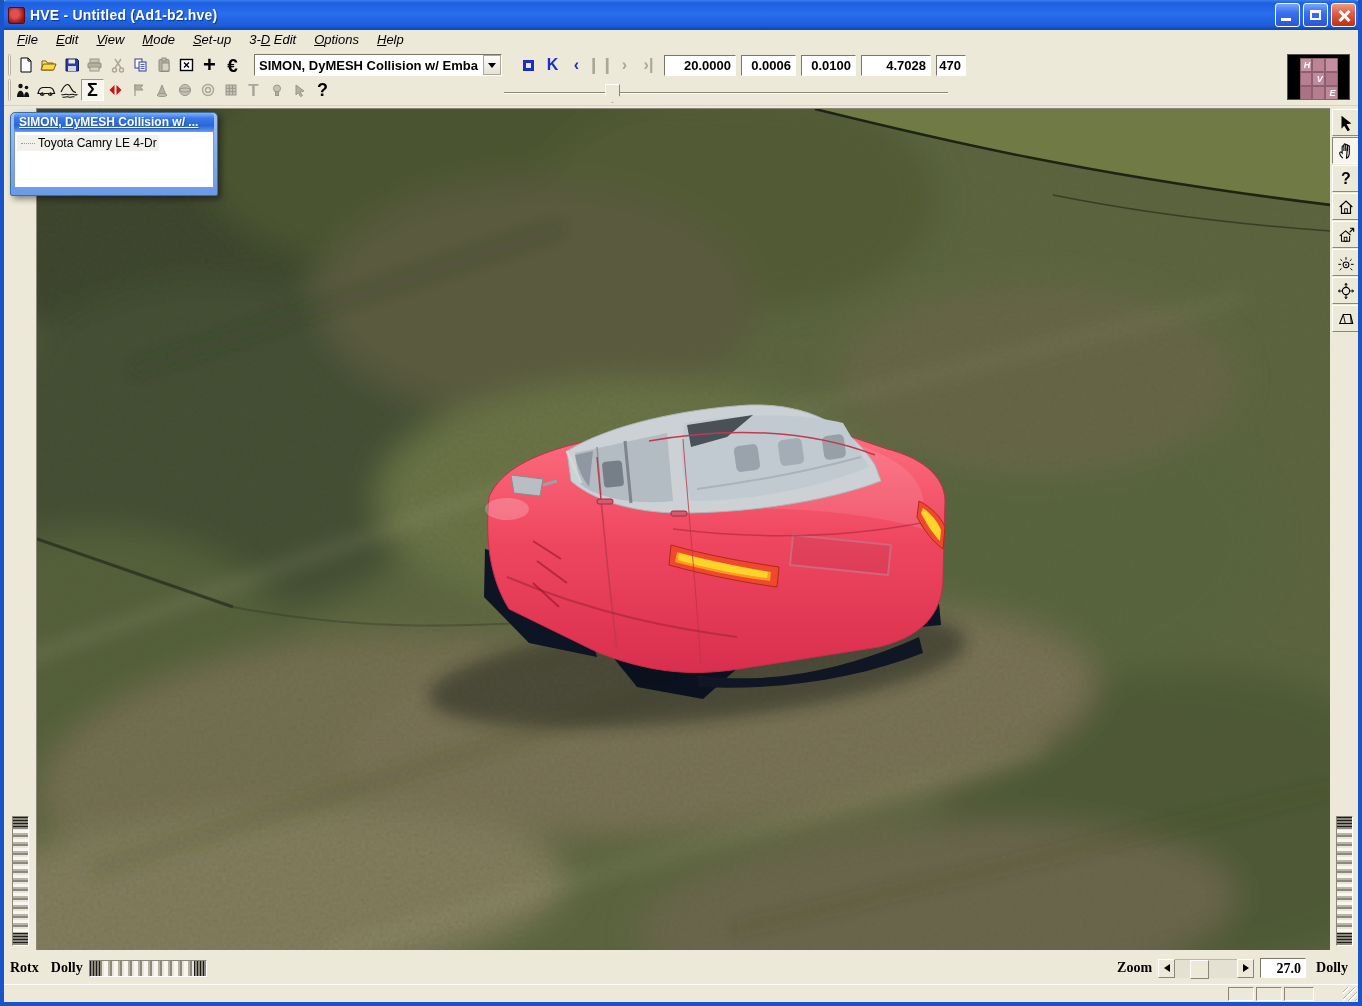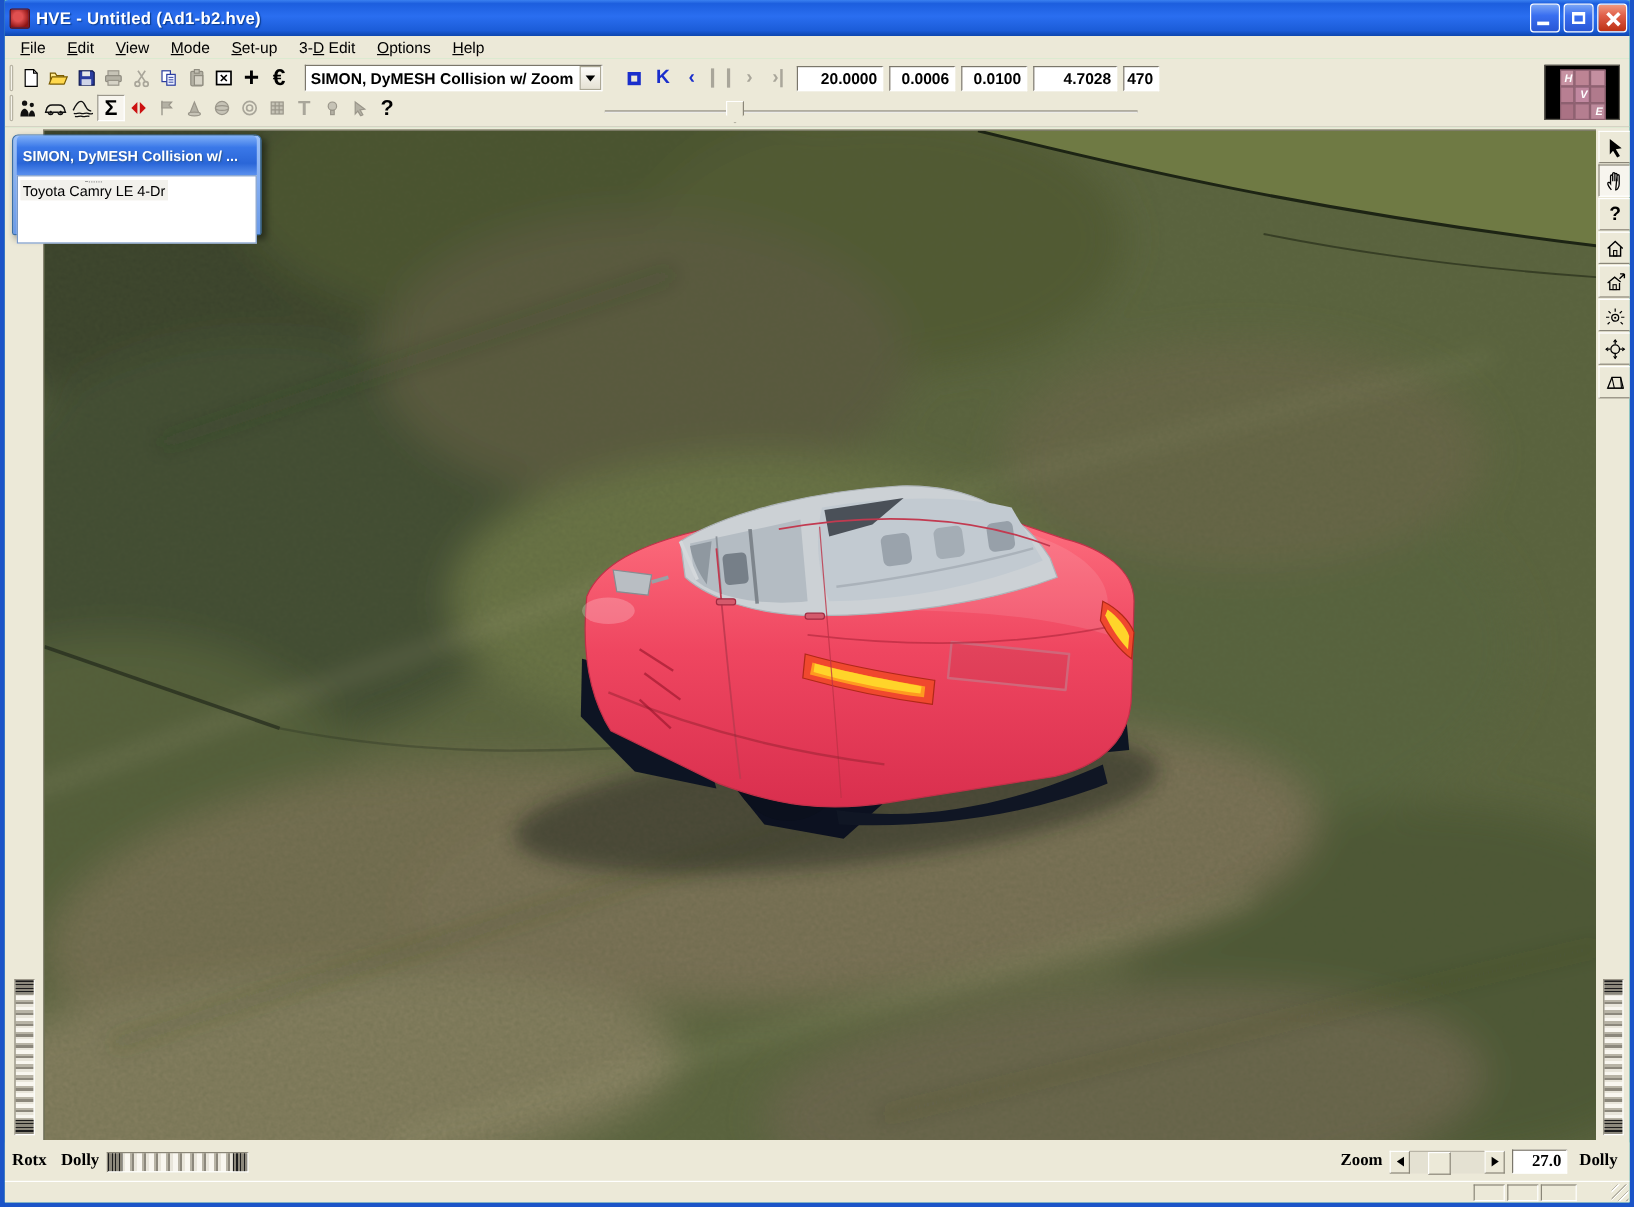--- a/index.html
+++ b/index.html
@@ -25,21 +25,21 @@
     display:flex; align-items:center; justify-content:center; position:relative;
     background:linear-gradient(180deg,#79a5f5 0%,#3a6ff0 40%,#2a58d8 95%); }
   .winbtn.close { background:linear-gradient(180deg,#f09a80 0%,#e0604a 40%,#c03418 95%); }
   .glyph-min { position:absolute; left:5px; bottom:5px; width:10px; height:3px; background:#fff; }
   .glyph-max { width:11px; height:10px; border:2px solid #fff; border-top-width:3px; }
   .glyph-x::before,.glyph-x::after { content:""; position:absolute; left:11px; top:5px; width:3px; height:14px; background:#fff; }
   .glyph-x::before { transform:rotate(45deg); } .glyph-x::after { transform:rotate(-45deg); }
   
   .menubar { position:absolute; left:0; top:30px; width:1354px; height:19px; background:#ece9d8;
     display:flex; align-items:center; font-size:13px; color:#000; padding-left:4px; }
-  .menu-item { padding:1px 9px; cursor:default; }
+  .menu-item { padding:1px 9px; cursor:default;font-style:italic; }
   
   .toolbar { position:absolute; left:0; top:49px; width:1354px; height:57px; background:#ece9d8;
     border-bottom:1px solid #d6d2c4; }
   .grip { position:absolute; left:4px; width:3px; background:#f6f4ec; border:1px solid #b8b4a4; border-radius:2px; }
   .row1 { position:absolute; left:10px; top:4px; height:24px; display:flex; align-items:center; }
   .row2 { position:absolute; left:8px; top:29px; height:24px; display:flex; align-items:center; }
   .tbtn { width:23px; height:22px; display:flex; align-items:center; justify-content:center; }
   .tbtn.pressed { border:1px solid; border-color:#9a968a #fff #fff #9a968a; background:#f7f5ee; }
   .glyph { font-weight:bold; font-size:17px; line-height:1; color:#000; }
   .glyph.grey { color:#a9a69a; }
@@ -103,25 +103,25 @@
     margin:0 4px 0 6px; text-align:right; padding:2px 4px 0 0; font-size:14px; }
   
   .statusbar { position:absolute; left:0; top:878px; width:1354px; height:18px; background:#ece9d8; border-top:1px solid #fff; }
   .status-cell { position:absolute; top:2px; width:26px; height:14px; border:1px solid; border-color:#8a8678 #fff #fff #8a8678; }
   .size-grip { position:absolute; right:1px; bottom:1px; width:14px; height:14px;
     background:repeating-linear-gradient(135deg,transparent 0 3px,#b8b4a6 3px 4px,#fff 4px 5px); }
   
   .tree-panel { position:absolute; left:6px; top:6px; width:208px; height:84px; z-index:10;
     border:1px solid #3a6ea5; border-radius:5px 5px 2px 2px; box-shadow:3px 3px 6px rgba(0,0,0,.45);
     background:linear-gradient(180deg,#9cc0f8,#6a9ae8); padding:0 3px 3px 3px; }
-  .tree-title { height:33px; display:flex; align-items:center; color:#fff; font-weight:bold; font-size:12px;
+  .tree-title { height:18px; display:flex; align-items:center; color:#fff; font-weight:bold; font-size:12px;
     text-shadow:1px 1px 1px #2a5a9c; padding-left:5px;
-    background:linear-gradient(180deg,#7fb0f8 0%,#3a78e8 30%,#2a66d8 70%,#5a90ee 100%); border-radius:4px 4px 0 0; }
+    background:linear-gradient(180deg,#7fb0f8 0%,#3a78e8 30%,#2a66d8 70%,#5a90ee 100%); border-radius:4px 4px 0 0;text-decoration:underline; }
   .tree-body { background:#fff; height:57px; border:1px solid #7a9ac8; padding:3px 2px; }
-  .tree-item { display:flex; align-items:center; font-size:12px; padding:1px 2px; background:#f2f1ec; width:max-content;flex-direction:column; }
+  .tree-item { display:flex; align-items:center; font-size:12px; padding:1px 2px; background:#f2f1ec; width:max-content; }
   .branch { width:14px; height:1px; border-top:1px dotted #9a9a9a; margin:0 3px 0 2px; }
   
   .tbtn svg,.vbtn svg { display:block; }
 </style>
 </head>
 <body>
 
 <div class="window">
 
   <div class="titlebar">
@@ -210,21 +210,21 @@
           </svg>
       </div>
       <div class="tbtn">
         <span class="glyph" style="font-size:22px;">+</span>
       </div>
       <div class="tbtn">
         <span class="glyph" style="font-size:19px;">€</span>
       </div>
 
       <div class="combo">
-        <div class="combo-text">SIMON, DyMESH Collision w/ Zoom</div>
+        <div class="combo-text">SIMON, DyMESH Collision w/ Emba</div>
         <div class="combo-btn">
             <span class="tri-down"></span>
           </div>
       </div>
 
       <div class="playback">
         <div class="pbtn">
             <span class="stop-sq"></span>
           </div>
         <div class="pbtn">

